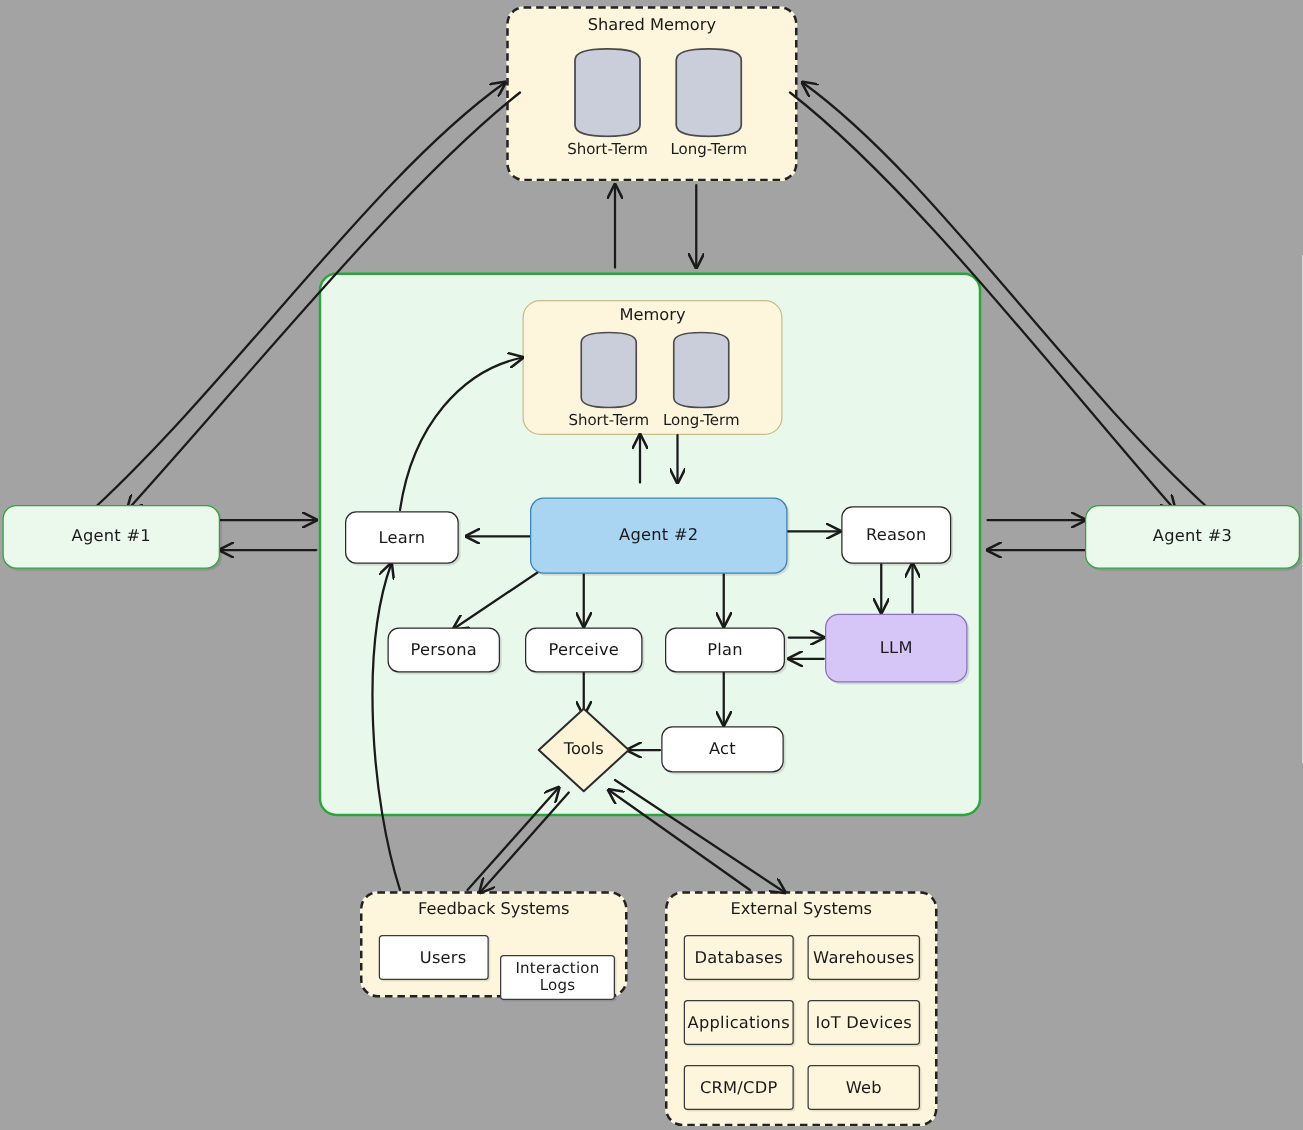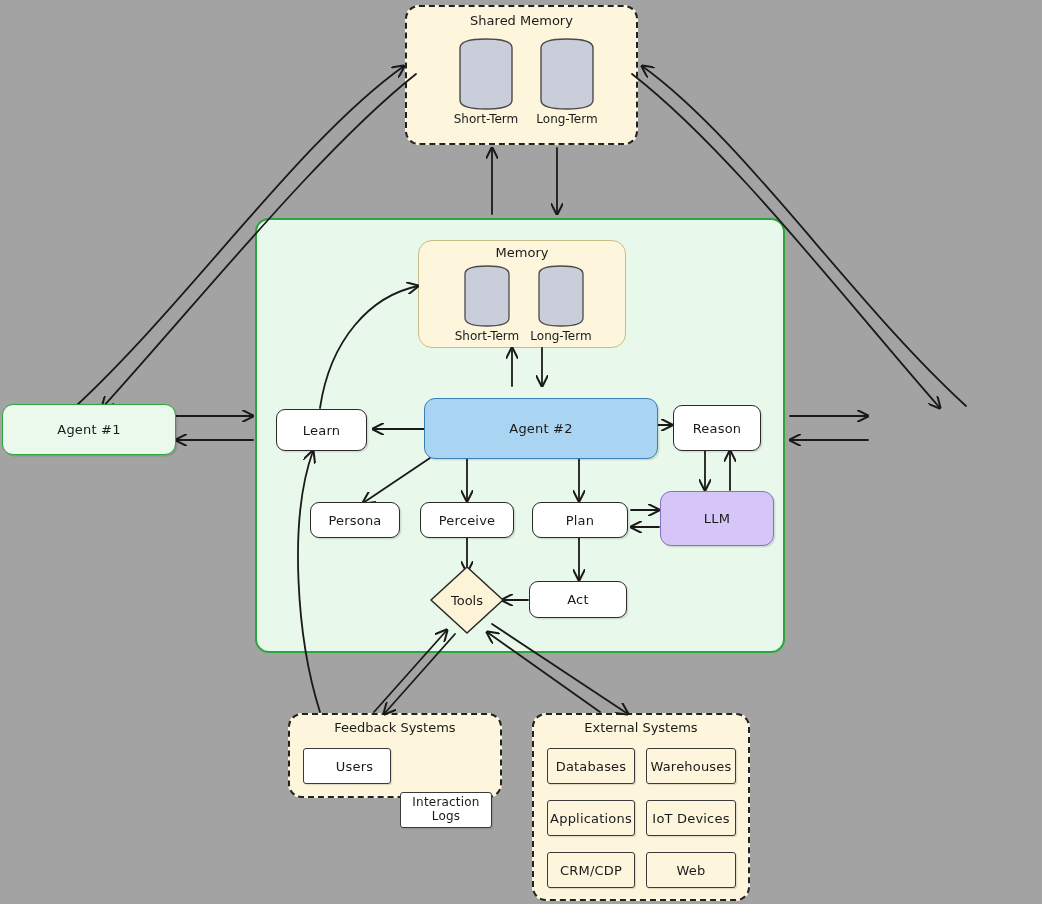--- a/index.html
+++ b/index.html
@@ -222,21 +222,21 @@
     <div class="cyl-label" style="top:64px;">Short-Term</div>
   </div>
 
   <div class="cyl" style="left:536px; top:265px; width:50px; height:62px;">
     <svg width="50" height="62" viewBox="0 0 50 62">
       <path d="M 3 9 C 3 3 12 1 25 1 C 38 1 47 3 47 9 L 47 53 C 47 59 38 61 25 61 C 12 61 3 59 3 53 Z" fill="#c9ceda" stroke="#4a4a4a" stroke-width="1.3" stroke-linejoin="round"></path>
     </svg>
     <div class="cyl-label" style="top:64px;">Long-Term</div>
   </div>
 
-  <div class="node box-blue" style="left:424px; top:398px; width:234px; height:61px;">
+  <div class="node box-blue" style="left:424px; top:398px; width:206px; height:61px;">
     <span>Agent #2</span>
   </div>
 
   <div class="node box-plain" style="left:673px; top:405px; width:88px; height:46px;">
     <span>Reason</span>
   </div>
 
   <div class="node box-plain" style="left:276px; top:409px; width:91px; height:42px;">
     <span>Learn</span>
   </div>
@@ -265,29 +265,32 @@
     <svg width="76" height="70" viewBox="0 0 76 70">
       <path d="M 38 2 L 74 35 L 38 68 L 2 35 Z" fill="#fdf3d6" stroke="#2b2b2b" stroke-width="1.6" stroke-linejoin="round"></path>
     </svg>
     <div class="diamond-label">Tools</div>
   </div>
 
   <div class="node box-green" style="left:2px; top:404px; width:174px; height:51px;">
     <span>Agent #1</span>
   </div>
 
+  <div class="node box-green" style="left:868px; top:404px; width:172px; height:51px;">
+    <span>Agent #3</span>
+  </div>
 
   <div class="node group-dashed" style="left:288px; top:713px; width:214px; height:85px;"></div>
   <div class="group-title" style="left:288px; top:720px; width:214px; z-index:7;">Feedback Systems</div>
 
   <div class="node box-white-sq" style="left:303px; top:748px; width:88px; height:36px;padding-left:15px;">
     <span>Users</span>
   </div>
 
-  <div class="node box-white-sq two-line" style="left:400px; top:792px; width:92px; height:36px; flex-direction:column; font-size:12px;">
+  <div class="node box-white-sq two-line" style="left:400px; top:764px; width:92px; height:36px; flex-direction:column; font-size:12px;">
     <span>Interaction</span>
     <span>Logs</span>
   </div>
 
   <div class="node group-dashed" style="left:532px; top:713px; width:218px; height:188px;"></div>
   <div class="group-title" style="left:532px; top:720px; width:218px; z-index:7;">External Systems</div>
 
   <div class="node box-cream" style="left:547px; top:748px; width:88px; height:36px;">
     <span>Databases</span>
   </div>

